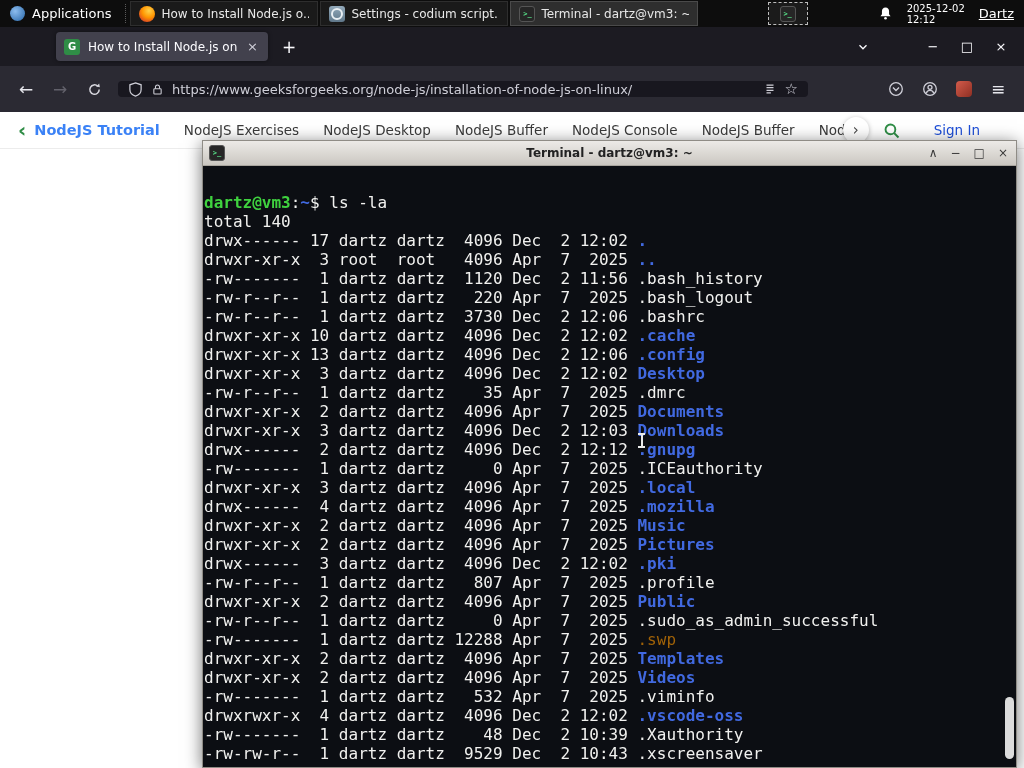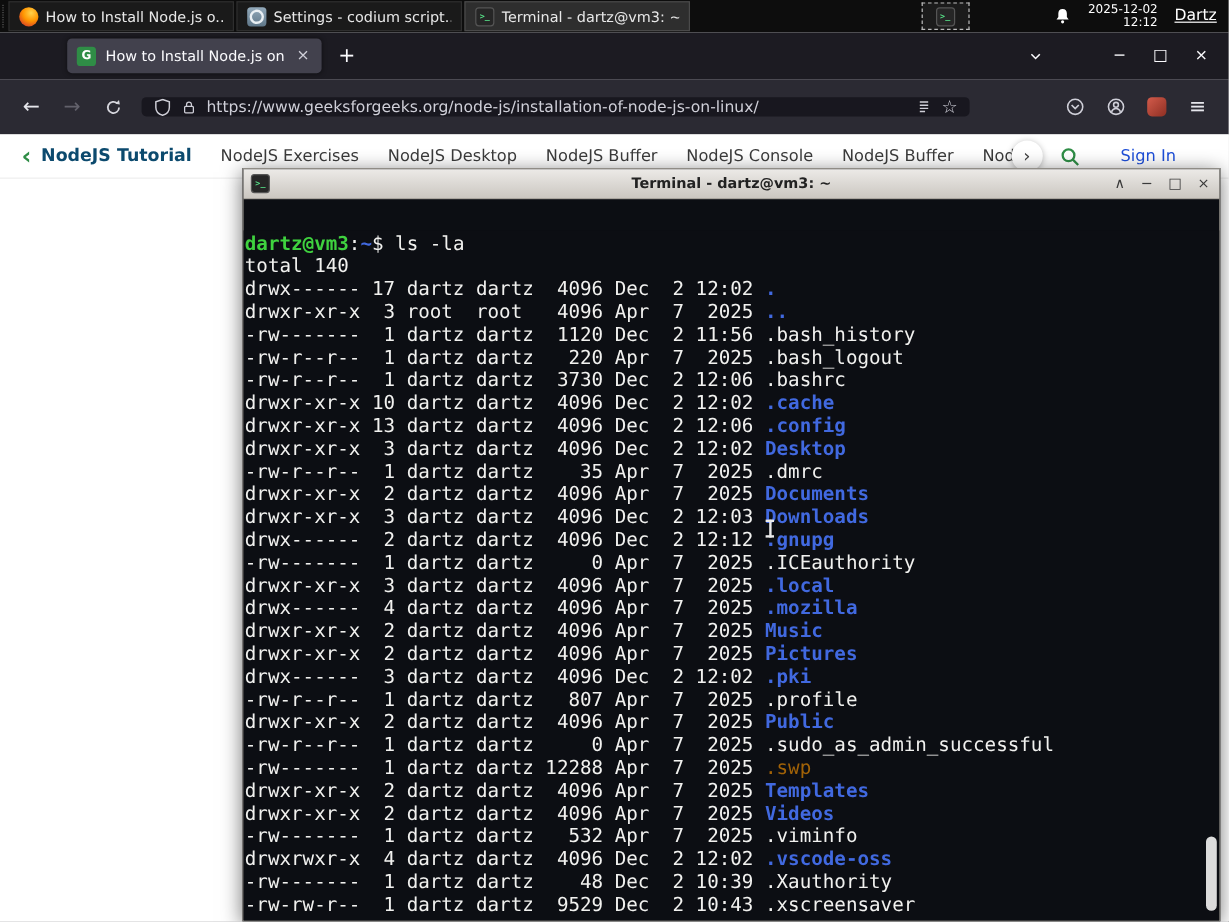--- a/index.html
+++ b/index.html
@@ -24,21 +24,21 @@
   .ticon-terminal { background:#262626; border:1px solid #555; color:#57e389;
                     font:bold 7px "DejaVu Sans Mono", monospace; letter-spacing:0; }
   .ticon-firefox { border-radius:50%;
                    background: radial-gradient(circle at 62% 30%, #ffd24a, #ff9500 45%, #e0521f 75%, #b5301a); }
   .ticon-settings { background: linear-gradient(#93aabb, #5f7789); }
   .ticon-settings::after { content:""; width:8px; height:8px; border:2px solid #e9eff3; border-radius:50%; }
   .panel-right { margin-left:auto; display:flex; align-items:center; gap:14px; padding-right:10px; }
   .tray-window { width:40px; height:23px; background:#1b1b1b; border:1px dashed #bdbdbd;
                  display:flex; align-items:center; justify-content:center; margin-right:56px; }
   .bell { display:flex; }
-  .clock { font-size:10px; line-height:11px; text-align:right; white-space:nowrap; }
+  .clock { font-size:10px; line-height:11px; text-align:left; white-space:nowrap; }
   .user { font-size:13px;text-decoration:underline; }
 
   
   .tabbar { height:39px; background:#1c1b22; display:flex; align-items:center; }
   .tab { margin-left:56px; width:212px; height:29px; background:#42414d; border-radius:4px;
          display:flex; align-items:center; gap:8px; padding:0 8px; color:#fbfbfe; font-size:12px;
          box-shadow:0 0 4px rgba(0,0,0,.45); }
   .favicon { width:16px; height:16px; border-radius:3px; background:#2f8d46; color:#fff;
              font-weight:bold; font-size:10px; display:flex; align-items:center; justify-content:center; flex:none; }
   .tab-title { flex:1; white-space:nowrap; overflow:hidden; }
@@ -57,21 +57,21 @@
   .urlbar { flex:1; height:16px; background:#18171f; border-radius:4px; display:flex; align-items:center;
             gap:8px; padding:0 10px; margin:0 70px 0 6px; min-width:0; }
   .url-text { flex:1; color:#cfcfd8; font-size:13px; white-space:nowrap; overflow:hidden; min-width:0; }
   .star { color:#cfcfd8; font-size:15px; }
   .ext-red { width:16px; height:16px; border-radius:4px; background:linear-gradient(135deg,#d35b4b,#8e2f23); display:block; }
 
   
   .gfg-nav { height:37px; background:#fff; display:flex; align-items:center; padding:0 18px;
              border-bottom:1px solid #ececec; box-shadow:0 1px 3px rgba(0,0,0,.10); color:#2b2b2b; }
   .gfg-chev-left { color:var(--accent-green,#2f8d46); font-size:20px; font-weight:bold; margin-right:8px; line-height:1; }
-  .gfg-active { font-weight:bold; font-size:14.5px; margin-right:24px; white-space:nowrap; color:#0c4a6e; }
+  .gfg-active { font-weight:bold; font-size:14.5px; margin-right:24px; white-space:nowrap; color:#3b82f6; }
   .gfg-links { display:flex; gap:24px; overflow:hidden; flex:1; min-width:0; }
   .gfg-link { font-size:13.5px; color:#3b3b3b; white-space:nowrap; }
   .gfg-scroll { width:26px; height:26px; border-radius:50%; background:#fff;
                 box-shadow:0 1px 5px rgba(0,0,0,.28); display:flex; align-items:center; justify-content:center;
                 font-size:15px; color:#444; margin:0 14px 0 -14px; flex:none; }
   .gfg-search { display:flex; color:var(--accent-green,#2f8d46); margin-right:34px; }
   .gfg-signin { font-size:13.5px; color:#1d4ed8; margin-right:26px; white-space:nowrap; }
 
   .page { height:619px; background:#fff; }
 
@@ -99,20 +99,24 @@
   .ibeam::before { content:""; position:absolute; left:4px; top:1px; bottom:1px; width:2px; background:#eaeaea; }
   .ibeam::after  { content:""; position:absolute; left:1px; right:1px; top:1px; bottom:1px;
                    border-top:2px solid #eaeaea; border-bottom:2px solid #eaeaea; }
 </style>
 </head>
 <body>
 
 <div class="screen">
 
   <div class="panel">
+    <div class="app-menu">
+      <span class="app-icon"></span>
+      <span class="app-label">Applications</span>
+    </div>
     <div class="panel-sep"></div>
     <div class="task-list">
         <div class="task-btn">
           <span class="ticon ticon-firefox"></span>
           <span class="task-label">How to Install Node.js o...</span>
         </div>
         <div class="task-btn">
           <span class="ticon ticon-settings"></span>
           <span class="task-label">Settings - codium script...</span>
         </div>

